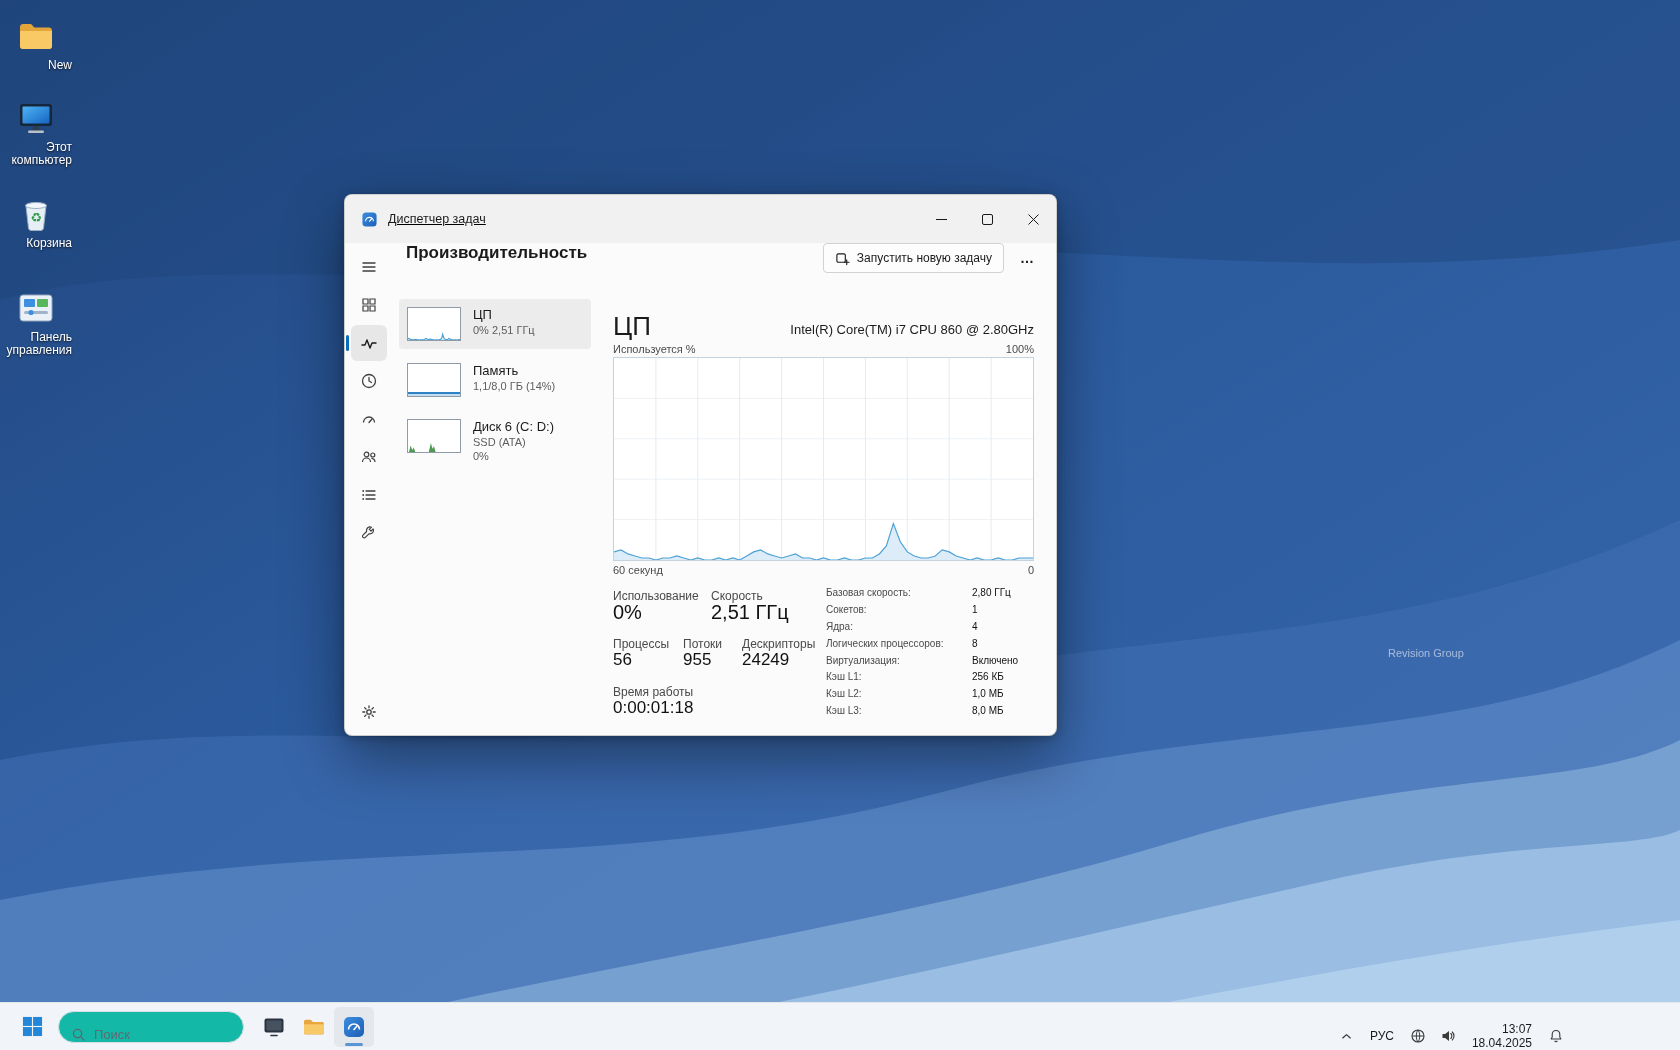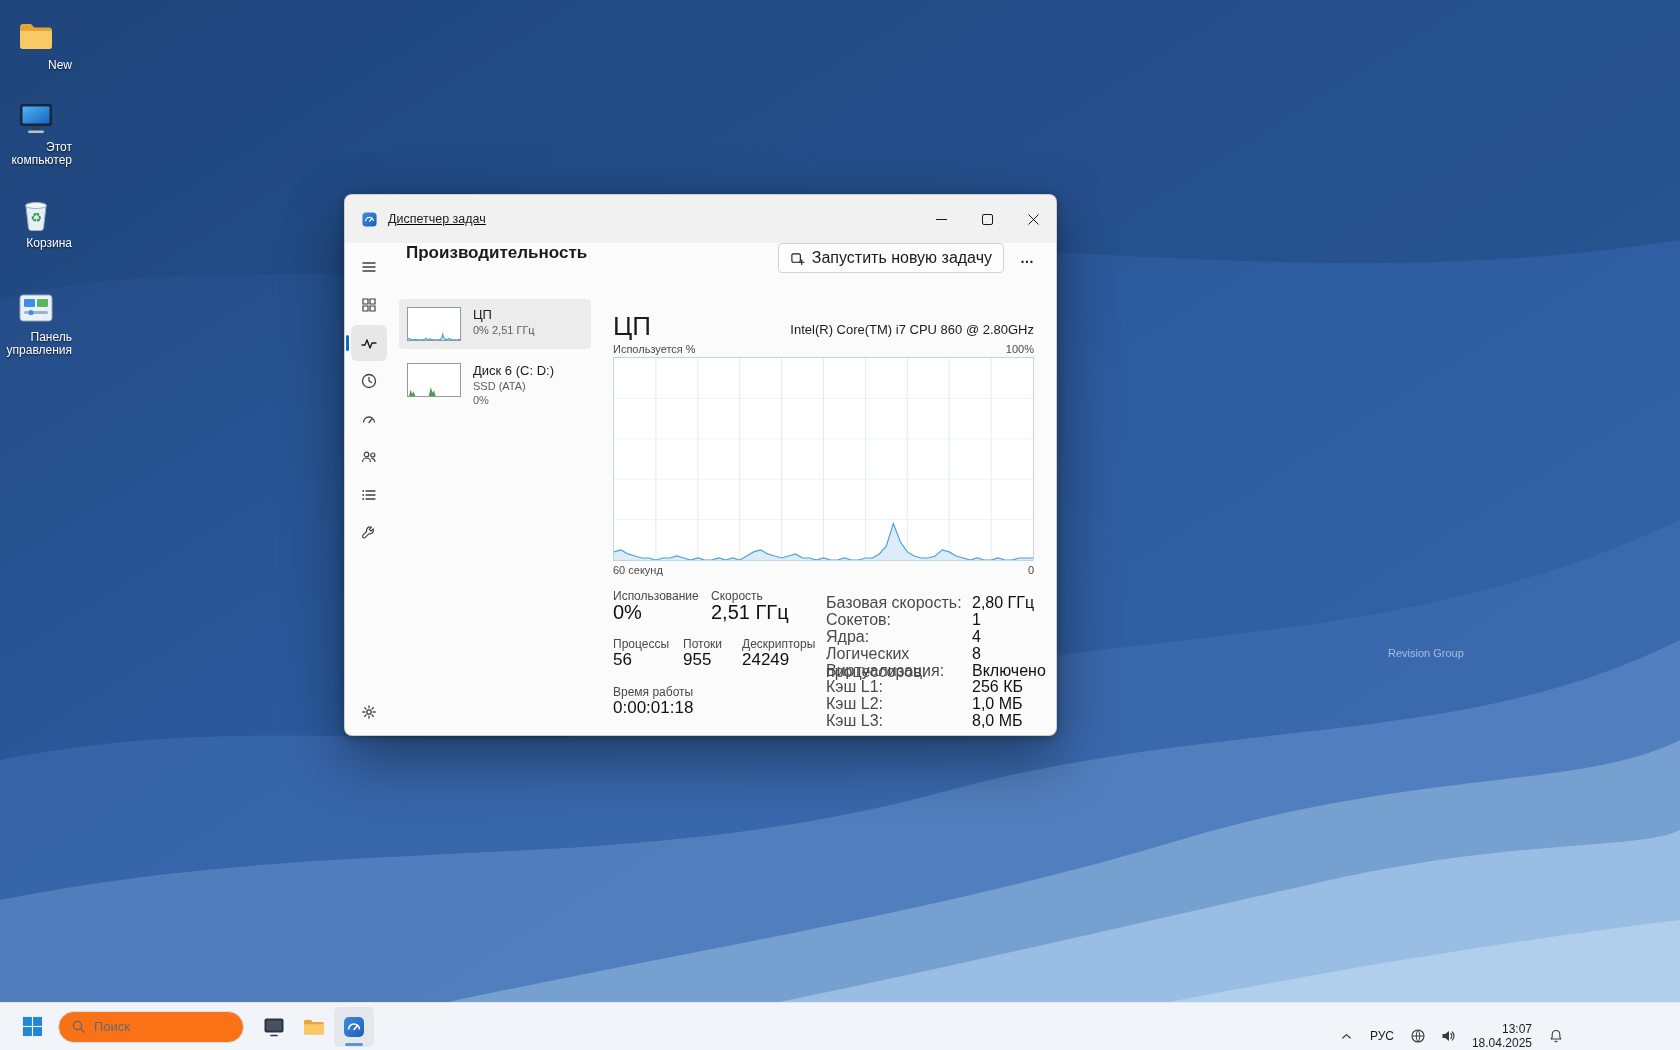--- a/index.html
+++ b/index.html
@@ -31,21 +31,21 @@
   .rail-cell { position:relative; width:36px; height:36px; border-radius:6px; display:grid; place-items:center; margin:1px 0; }
   .rail-cell svg { width:18px; height:18px; }
   .rail-cell.selected { background:#e7e7e7; }
   .rail-cell.selected .pill { position:absolute; left:-5px; top:10px; width:3px; height:16px; border-radius:2px; background:#0b6bbf; }
   .rail-spacer { flex:1; }
 
   .rightcol { position:absolute; left:48px; right:0; top:48px; bottom:0; }
   .tm-header { position:absolute; left:0; right:0; top:0; height:50px; display:flex; padding:0 14px 0 13px; }
   .page-title { font-size:17px; font-weight:700; color:#1b1b1b; flex:1; }
   .run-task { display:flex; align-items:center; gap:7px; height:30px; padding:0 11px; border:1px solid #d2d2d2;
-    border-radius:4px; background:#fdfdfd; font-size:16px; color:#1b1b1b; font-family:inherit; }
+    border-radius:4px; background:#fdfdfd; font-size:12px; color:#1b1b1b; font-family:inherit; }
   .run-task svg { width:15px; height:15px; }
   .more-btn { width:30px; height:30px; margin-left:8px; border:none; background:transparent; border-radius:4px;
     font-size:14px; font-weight:700; color:#1b1b1b; }
 
   
   .perf-list { position:absolute; left:6px; top:56px; width:192px; }
   .perf-item { display:flex; gap:12px; padding:8px; border-radius:4px; margin-bottom:6px; align-items:flex-start; }
   .perf-item.selected { background:#ececec; }
   .mini-chart { position:relative; width:54px; height:34px; background:#fff; border:1px solid #8f9ba6; overflow:hidden; flex:none; }
   .mini-chart svg { position:absolute; inset:0; width:100%; height:100%; }
@@ -65,31 +65,31 @@
   .grid line.h { stroke:#eef2f5; }
   .cpu-area { fill:#dcedf9; stroke:none; }
   .cpu-line { fill:none; stroke:#4da1d6; stroke-width:1.2; vector-effect:non-scaling-stroke; }
   .chart-axis { position:absolute; left:0; right:0; top:265px; display:flex; justify-content:space-between; font-size:11px; color:#4a4a4a; }
 
   .stats { position:absolute; left:0; right:0; top:287px; height:140px; }
   .stat { position:absolute; }
   .stat-label { font-size:12px; color:#4a4a4a; }
   .v-lg { font-size:20px; color:#111; }
   .v-md { font-size:17px; color:#111; }
-  .details { position:absolute; left:213px; top:8px; display:grid; grid-template-columns:146px auto; grid-auto-rows:16.9px; font-size:16px; }
+  .details { position:absolute; left:213px; top:1px; display:grid; grid-template-columns:146px auto; grid-auto-rows:16.9px; font-size:10px; }
   .d-label { color:#4a4a4a; }
   .d-value { color:#111; }
 
   
   .taskbar { position:absolute; left:0; right:0; bottom:0; height:48px; background:#f1f5fa;
     border-top:1px solid rgba(0,0,0,.06); display:flex; align-items:center; padding-left:14px; }
   .tb-cell { width:36px; height:36px; border-radius:5px; display:grid; place-items:center; flex:none; }
   .tb-cell svg { display:block; }
-  .search-pill { display:flex; align-items:center; gap:8px; width:186px; height:32px; margin-left:8px; margin-right:10px;
-    background:#f97316; border:1px solid #d7dde4; border-radius:16px; padding:0 12px; flex:none; }
+  .search-pill { display:flex; align-items:flex-end; gap:8px; width:186px; height:32px; margin-left:8px; margin-right:10px;
+    background:#14b8a6; border:1px solid #d7dde4; border-radius:16px; padding:0 12px; flex:none; }
   .search-pill svg { width:15px; height:15px; flex:none; }
   .search-input { border:none; outline:none; background:transparent; font-size:13px; color:#444; width:120px; font-family:inherit; }
   .search-input::placeholder { color:#5f6a74; }
   .app-cell { position:relative; width:40px; height:40px; border-radius:5px; display:grid; place-items:center; flex:none; }
   .app-cell.active { background:rgba(0,0,0,.05); }
   .app-cell.active .u-line { position:absolute; bottom:1px; left:11px; width:18px; height:3px; border-radius:2px; background:#5a96d4; }
   .tray { position:absolute; right:112px; top:0; bottom:0; display:flex; align-items:center; gap:6px;margin-top:19px; }
   .tray-cell { height:36px; display:grid; place-items:center; border-radius:5px; padding:0 4px; }
   .lang { font-size:12px; color:#1b1b1b; padding:0 6px; }
   .clock { text-align:right; font-size:12px; color:#1b1b1b; line-height:14px; padding:0 6px; }
@@ -287,20 +287,29 @@
               <path class="cpu-area" d="M0.00,96.00 L1.67,95.00 L3.33,97.00 L5.00,98.00 L6.67,99.00 L8.33,99.00 L10.00,100.00 L11.67,99.00 L13.33,99.00 L15.00,98.00 L16.67,99.00 L18.33,100.00 L20.00,99.00 L21.67,100.00 L23.33,100.00 L25.00,99.00 L26.67,100.00 L28.33,99.00 L30.00,100.00 L31.67,98.00 L33.33,96.00 L35.00,95.00 L36.67,97.00 L38.33,98.00 L40.00,99.00 L41.67,98.00 L43.33,97.00 L45.00,99.00 L46.67,99.00 L48.33,100.00 L50.00,99.00 L51.67,100.00 L53.33,100.00 L55.00,99.00 L56.67,100.00 L58.33,100.00 L60.00,99.00 L61.67,99.00 L63.33,97.00 L65.00,93.00 L66.67,82.00 L68.33,91.00 L70.00,96.00 L71.67,98.00 L73.33,99.00 L75.00,99.00 L76.67,98.00 L78.33,95.00 L80.00,96.00 L81.67,98.00 L83.33,99.00 L85.00,100.00 L86.67,99.00 L88.33,100.00 L90.00,100.00 L91.67,99.00 L93.33,100.00 L95.00,100.00 L96.67,99.00 L98.33,99.00 L100.00,99.00 L100,100 L0,100 Z"></path>
               <path class="cpu-line" d="M0.00,96.00 L1.67,95.00 L3.33,97.00 L5.00,98.00 L6.67,99.00 L8.33,99.00 L10.00,100.00 L11.67,99.00 L13.33,99.00 L15.00,98.00 L16.67,99.00 L18.33,100.00 L20.00,99.00 L21.67,100.00 L23.33,100.00 L25.00,99.00 L26.67,100.00 L28.33,99.00 L30.00,100.00 L31.67,98.00 L33.33,96.00 L35.00,95.00 L36.67,97.00 L38.33,98.00 L40.00,99.00 L41.67,98.00 L43.33,97.00 L45.00,99.00 L46.67,99.00 L48.33,100.00 L50.00,99.00 L51.67,100.00 L53.33,100.00 L55.00,99.00 L56.67,100.00 L58.33,100.00 L60.00,99.00 L61.67,99.00 L63.33,97.00 L65.00,93.00 L66.67,82.00 L68.33,91.00 L70.00,96.00 L71.67,98.00 L73.33,99.00 L75.00,99.00 L76.67,98.00 L78.33,95.00 L80.00,96.00 L81.67,98.00 L83.33,99.00 L85.00,100.00 L86.67,99.00 L88.33,100.00 L90.00,100.00 L91.67,99.00 L93.33,100.00 L95.00,100.00 L96.67,99.00 L98.33,99.00 L100.00,99.00"></path>
             </svg>
           </div>
           <div class="perf-text">
             <div class="perf-name">ЦП</div>
             <div class="perf-sub">0% 2,51 ГГц</div>
           </div>
         </div>
 
+        <div class="perf-item">
+          <div class="mini-chart">
+            <div class="mem-band" style="height: 14%;"></div>
+          </div>
+          <div class="perf-text">
+            <div class="perf-name">Память</div>
+            <div class="perf-sub">1,1/8,0 ГБ (14%)</div>
+          </div>
+        </div>
 
         <div class="perf-item">
           <div class="mini-chart">
             <svg viewBox="0 0 100 100" preserveAspectRatio="none">
               <path d="M2,100 L5,80 L8,94 L11,86 L14,100 Z" fill="#4c9950"></path>
               <path d="M40,100 L44,72 L47,90 L50,82 L53,100 Z" fill="#4c9950"></path>
             </svg>
           </div>
           <div class="perf-text">
             <div class="perf-name">Диск 6 (C: D:)</div>

